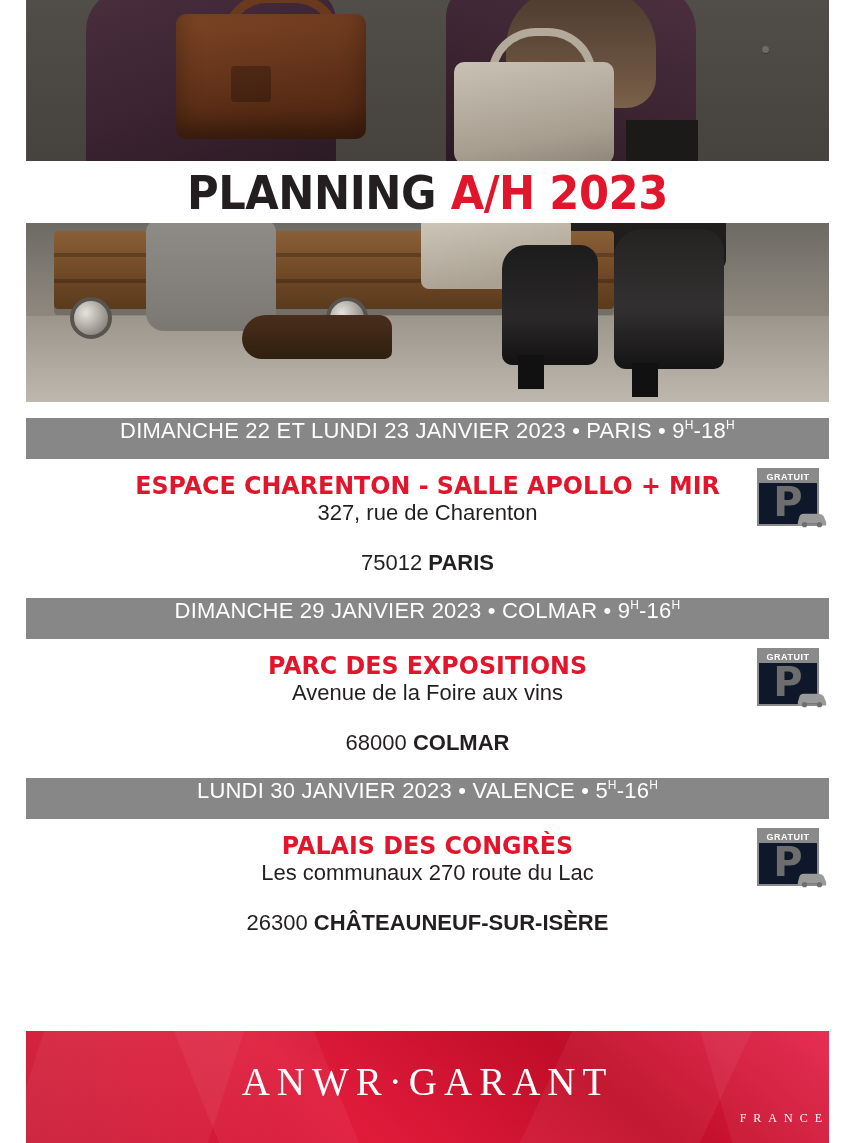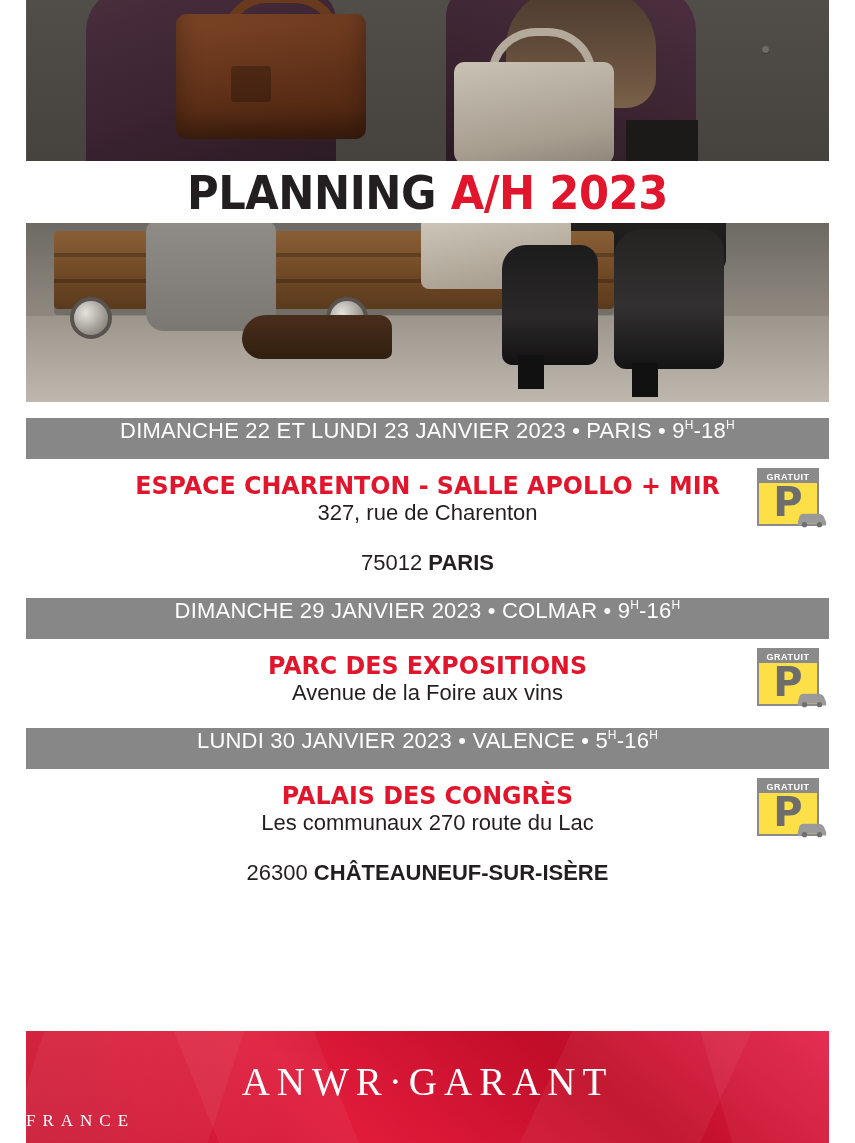--- a/index.html
+++ b/index.html
@@ -214,21 +214,21 @@
     position: absolute;
     right: 0;
     top: 50px;
     width: 72px;
     height: 60px;
   }
   .parking-box {
     position: absolute; left: 0; top: 0;
     width: 62px; height: 58px;
     border: 2px solid #8a8a8a;
-    background: #fde047;
+    background: #0f172a;
     box-sizing: border-box;
   }
   .parking-top {
     position: absolute; left: 0; top: 0; width: 58px; height: 13px;
     background: #8a8a8a; color: #ffffff;
     font-size: 9px; font-weight: 700; letter-spacing: 0.5px;
     display: flex; align-items: center; justify-content: center;
   }
   .parking-p {
     position: absolute; left: 0; top: 9px; width: 58px;
@@ -254,23 +254,23 @@
     position: absolute; left: 0; right: 0; top: 28px;
     text-align: center;
     color: #ffffff;
     font-size: 39px;
     letter-spacing: 7px;
     font-family: "Liberation Serif", serif;
     font-weight: 400;
   }
   .footer-sub {
     position: absolute; left: 0; right: 0; top: 80px;
-    text-align: left;
+    text-align: right;
     color: #ffffff;
-    font-size: 17px;
+    font-size: 12px;
     letter-spacing: 7px;
     font-family: "Liberation Serif", serif;
   }
 </style>
 </head>
 <body>
 
 <div class="page">
 
   <div class="hero">
@@ -341,20 +341,21 @@
 
     <div class="event">
       <div class="event-header">
         <span>DIMANCHE 29 JANVIER 2023 • COLMAR • 9</span>
           <sup>H</sup>
           <span>-16</span>
           <sup>H</sup>
       </div>
       <div class="event-venue">PARC DES EXPOSITIONS</div>
       <div class="event-address">Avenue de la Foire aux vins</div>
+      <div class="event-city"><span class="zip">68000 </span><span>COLMAR</span></div>
       <div class="parking">
         <div class="parking-box">
           <div class="parking-top">GRATUIT</div>
           <div class="parking-p">P</div>
         </div>
         <svg class="parking-car" viewBox="0 0 40 24">
           <path d="M3 17 L5 10 Q6 7 10 7 L28 7 Q32 7 34 10 L37 17 L37 21 L32 21 L32 19 L8 19 L8 21 L3 21 Z" fill="#9a9a9a"></path>
           <circle cx="11" cy="20" r="3.2" fill="#6f6f6f"></circle>
           <circle cx="29" cy="20" r="3.2" fill="#6f6f6f"></circle>
         </svg>

